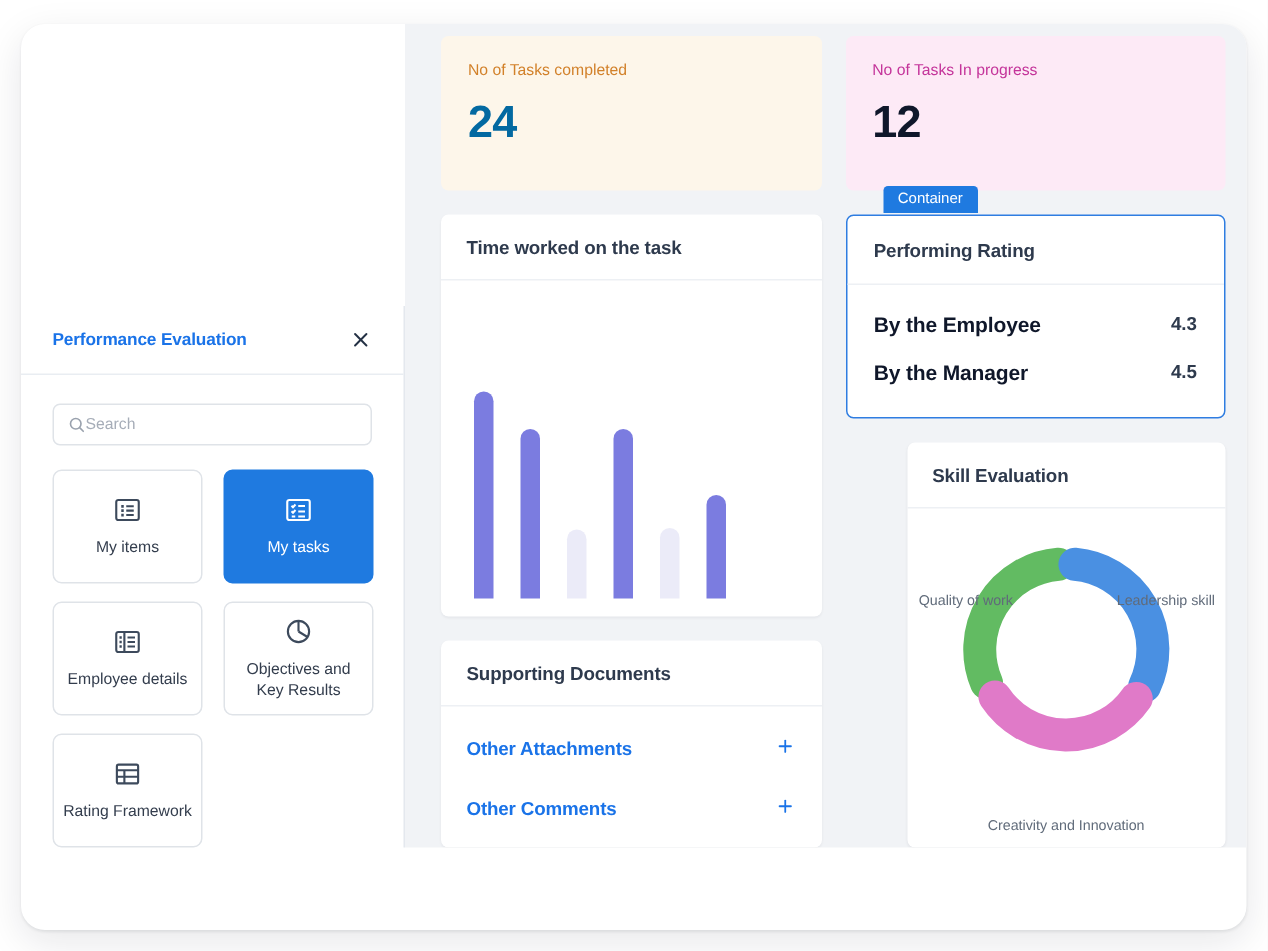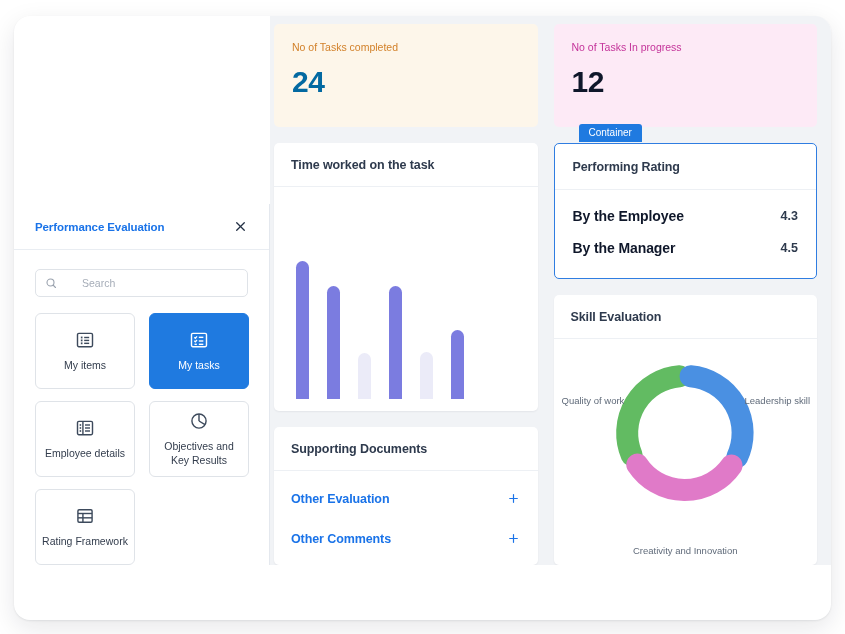--- a/index.html
+++ b/index.html
@@ -74,21 +74,21 @@
   }
   #sidebar-close {
     margin-left: auto; color: #233044; cursor: pointer;
     display: flex; align-items: center; justify-content: center;
     width: 16px; height: 16px;
   }
   #sidebar-body { padding: 19px 21px 0 21px; }
 
   #search-box {
     height: 28px; border: 1px solid #dfe3e8; border-radius: 5px;
-    display: flex; align-items: center; padding: 0 9px; gap: 25px;
+    display: flex; align-items: center; padding: 0 9px; gap: 0;
     background: #fff;
   }
   #search-input {
     border: none; outline: none; flex: 1;
     font-family: "Liberation Sans", sans-serif;
     font-size: 10.5px; color: #5a6472; background: transparent;
   }
   #search-input::placeholder { color: #a6adb8; }
 
   .tile-grid {
@@ -110,21 +110,21 @@
   .tile.selected .tile-icon { color: #ffffff; }
   .tile .tile-label {
     font-size: 10.5px; color: #333d4d; text-align: center; line-height: 1.25;
   }
   .tile.selected .tile-label { color: #ffffff; }
 
   
   #main {
     flex: 1;
     background: #f1f3f6;
-    padding: 16px 14px 0 4px;
+    padding: 16px 14px 0 24px;
     display: flex; gap: 16px;
     position: relative;
     overflow: hidden;
   }
   .col { flex: 1; display: flex; flex-direction: column; gap: 16px; min-width: 0; }
 
   .card {
     background: #ffffff;
     border-radius: 5px;
     box-shadow: 0 1px 2px rgba(16,24,40,.06);
@@ -182,21 +182,21 @@
   #rating-card .card-head { padding: 16px 18px 15px 18px; }
   .rating-row {
     display: flex; align-items: center;
     padding: 0 18px; height: 32px;
   }
   .rating-name  { font-size: 14px; font-weight: 700; color: #0f172a; letter-spacing: -0.1px; }
   .rating-score { margin-left: auto; font-size: 12.5px; font-weight: 700; color: #2e3a4d; }
   #rating-rows { padding: 10px 0 14px 0; }
 
   
-  #skill-card { flex: 1; display: flex; flex-direction: column; min-height: 0; }
+  #skill-card { flex: 1; display: flex; flex-direction: column; min-height: 0; margin-left: 41px; }
   #donut-area { flex: 1; position: relative; }
   #donut-svg { position: absolute; left: 50%; top: 14px; transform: translateX(-50%); }
   .donut-label {
     position: absolute; font-size: 9.5px; color: #606b7a; white-space: nowrap;
   }
   #label-quality    { left: 8px;  top: 56px; }
   #label-leadership { right: 7px; top: 56px; }
   #label-creativity { left: 50%; transform: translateX(-50%); bottom: 9px; }
 </style>
 </head>
@@ -322,21 +322,21 @@
             <div class="bar strong" style="height:113px;"></div>
             <div class="bar faint" style="height:47px;"></div>
             <div class="bar strong" style="height:69px;"></div>
           </div>
         </div>
 
         <div class="card" id="docs-card">
           <div class="card-head">Supporting Documents</div>
           <div style="height:8px"></div>
           <div class="doc-row">
-            <span class="doc-label">Other Evaluation</span>
+            <span class="doc-label">Other Attachments</span>
             <span class="doc-plus">
               <svg width="13" height="13" viewBox="0 0 24 24" fill="none" stroke="currentColor" stroke-width="2.2" stroke-linecap="round">
                 <line x1="12" y1="5" x2="12" y2="19"></line>
                   <line x1="5" y1="12" x2="19" y2="12"></line>
               </svg>
             </span>
           </div>
           <div class="doc-row">
             <span class="doc-label">Other Comments</span>
             <span class="doc-plus">

